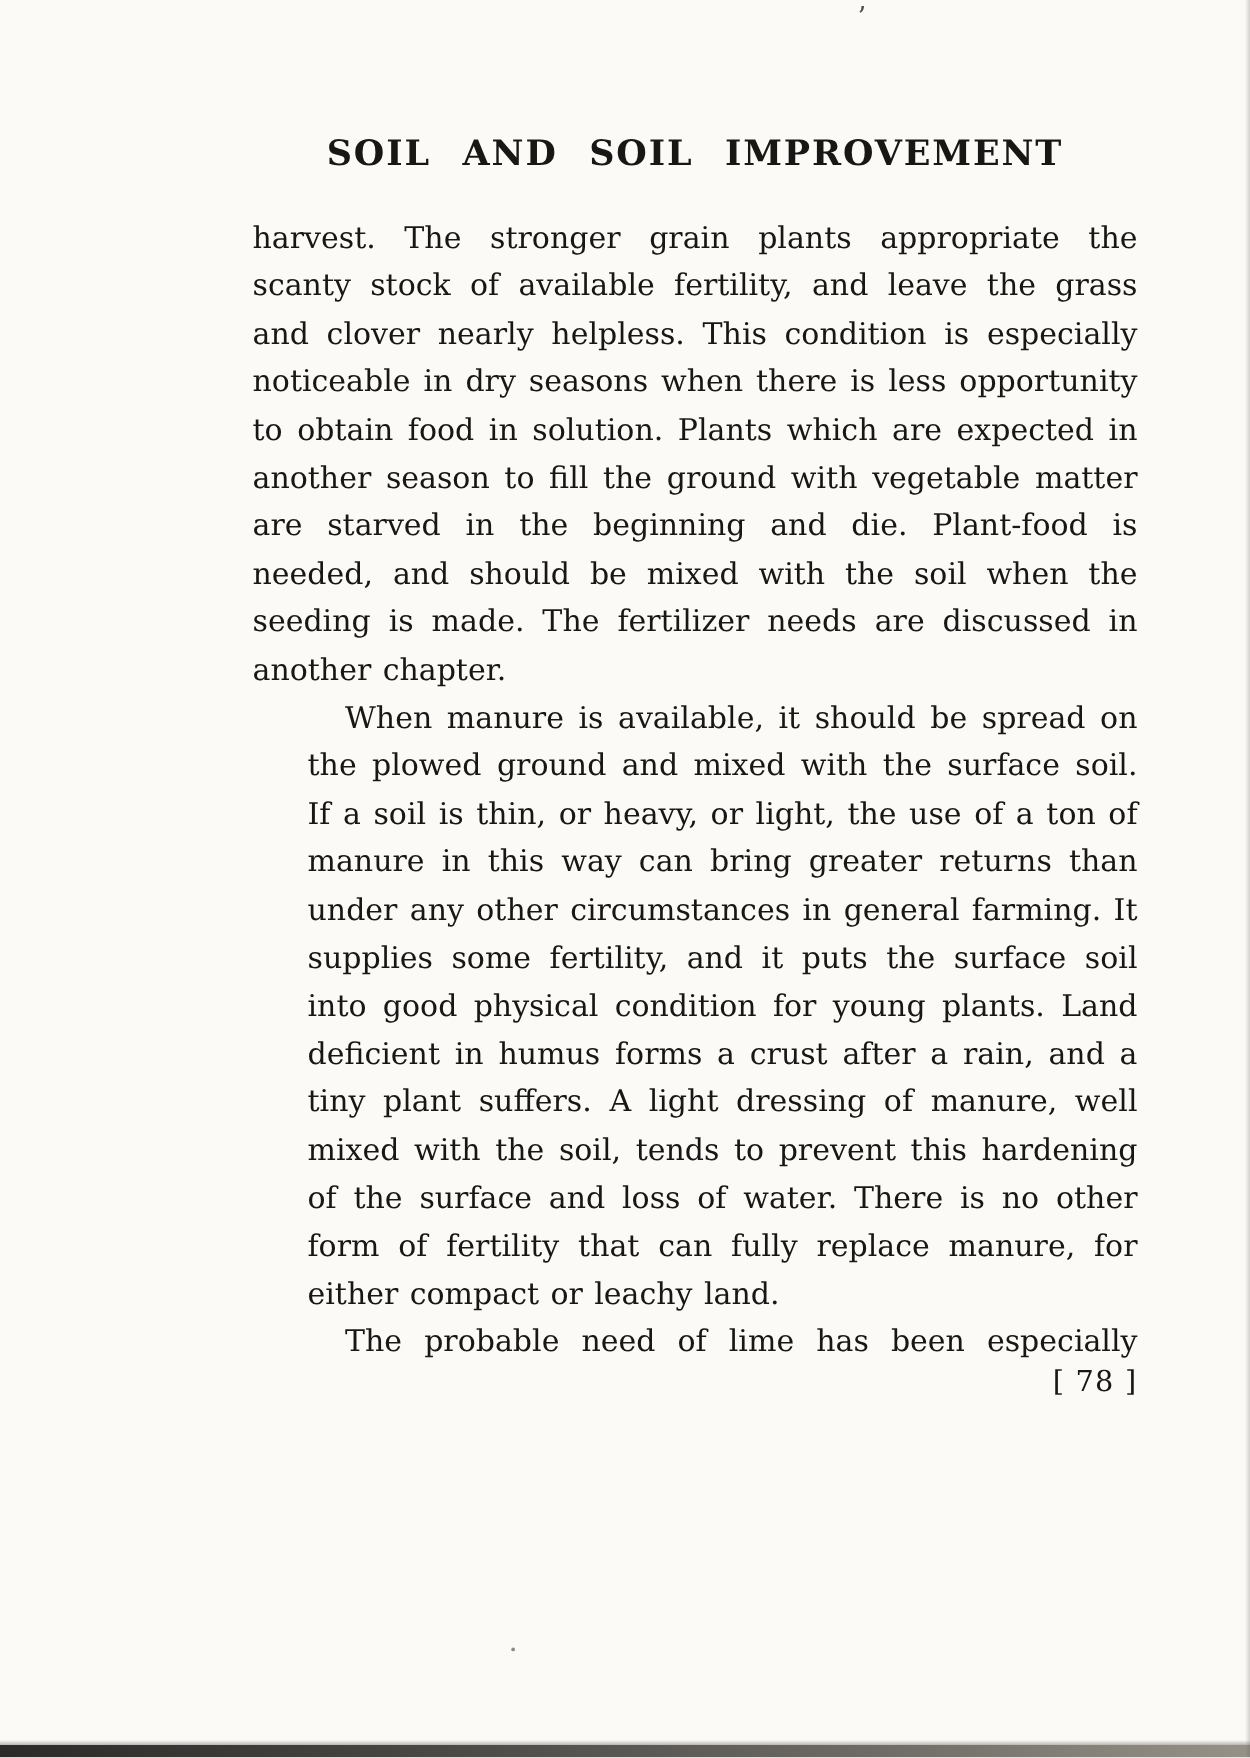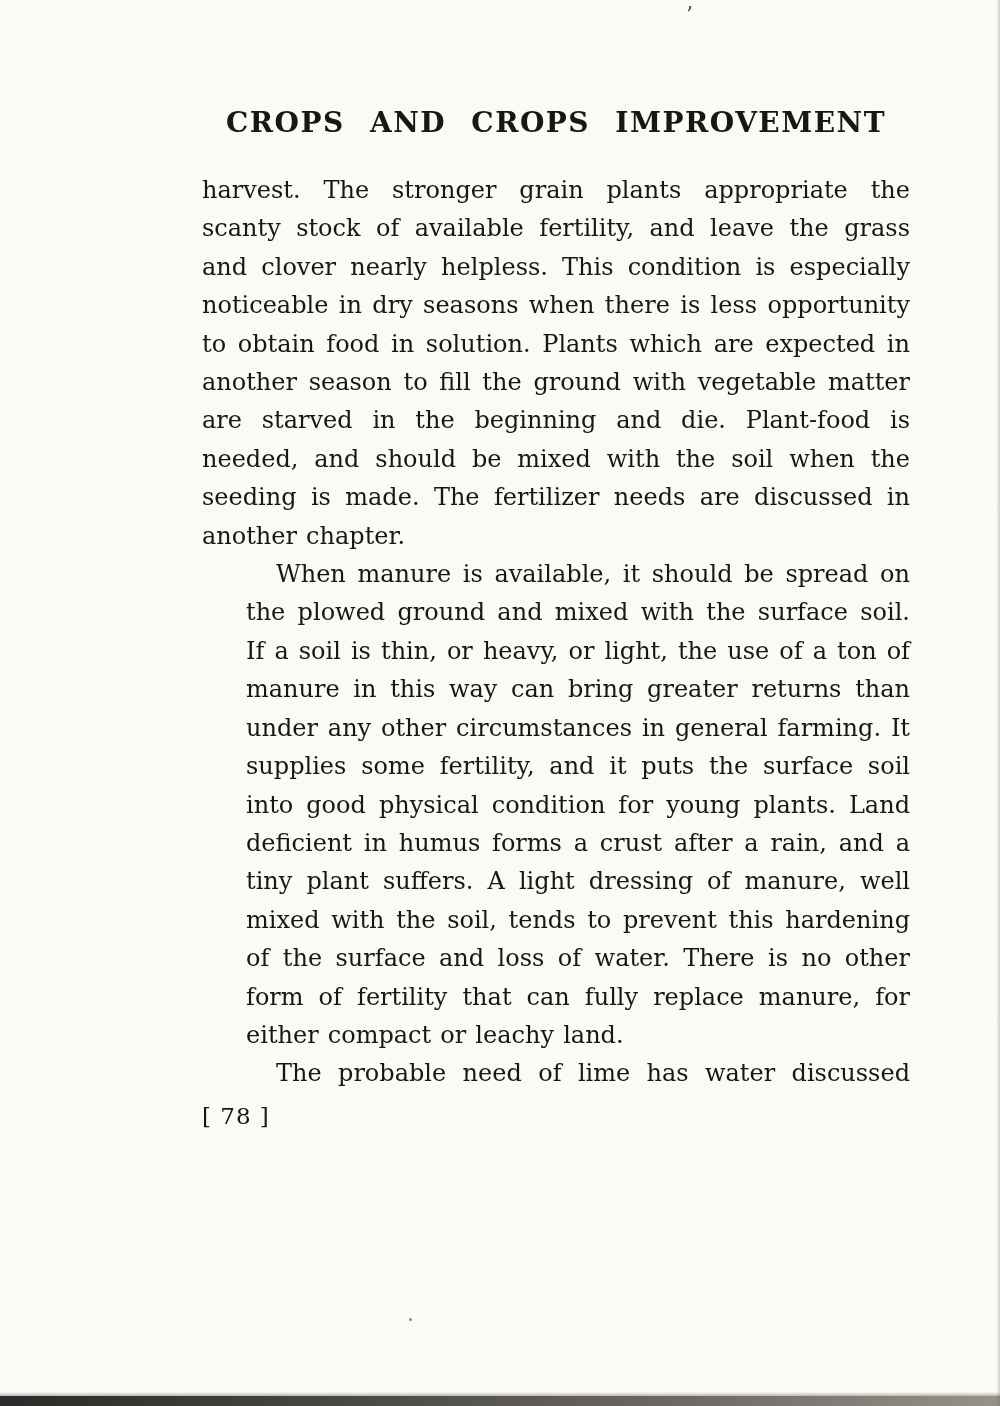--- a/index.html
+++ b/index.html
@@ -42,22 +42,22 @@
     word-spacing: 1.5px;
   }
   .body-text p.indent {
     text-indent: 30px;
     margin-left: 44px;
   }
   .body-text p.justify-last {
     text-align-last: justify;
   }
   .page-number {
-    margin-top: 10px;
-    text-align: left;
+    margin-top: 0;
+    text-align: right;
     font-size: 23px;
     letter-spacing: 1px;
   }
   .scan-artifact-quote {
     position: absolute;
     left: 686px;
     top: 2px;
     font-size: 22px;
     color: #55504a;
   }
@@ -97,26 +97,26 @@
 </style>
 </head>
 <body>
 
 <div class="page">
 
   <span class="scan-artifact-quote">’</span>
 
   <div class="text-column">
 
-    <h1 class="title">CROPS AND CROPS IMPROVEMENT</h1>
+    <h1 class="title">SOIL AND SOIL IMPROVEMENT</h1>
 
     <div class="body-text">
       <p>harvest. The stronger grain plants appropriate the scanty stock of available fertility, and leave the grass and clover nearly helpless. This condition is especially noticeable in dry seasons when there is less opportunity to obtain food in solution. Plants which are expected in another season to fill the ground with vegetable matter are starved in the beginning and die. Plant-food is needed, and should be mixed with the soil when the seeding is made. The fertilizer needs are discussed in another chapter.</p>
       <p class="indent">When manure is available, it should be spread on the plowed ground and mixed with the surface soil. If a soil is thin, or heavy, or light, the use of a ton of manure in this way can bring greater returns than under any other circumstances in general farming. It supplies some fertility, and it puts the surface soil into good physical condition for young plants. Land deficient in humus forms a crust after a rain, and a tiny plant suffers. A light dressing of manure, well mixed with the soil, tends to prevent this hardening of the surface and loss of water. There is no other form of fertility that can fully replace manure, for either compact or leachy land.</p>
-      <p class="indent justify-last">The probable need of lime has water discussed</p>
+      <p class="indent justify-last">The probable need of lime has been especially</p>
     </div>
 
     <div class="page-number">[ 78 ]</div>
 
   </div>
 
   <div class="scan-artifact-dot"></div>
   <div class="scan-edge-bottom-fade"></div>
   <div class="scan-edge-bottom"></div>
   <div class="scan-edge-right"></div>

